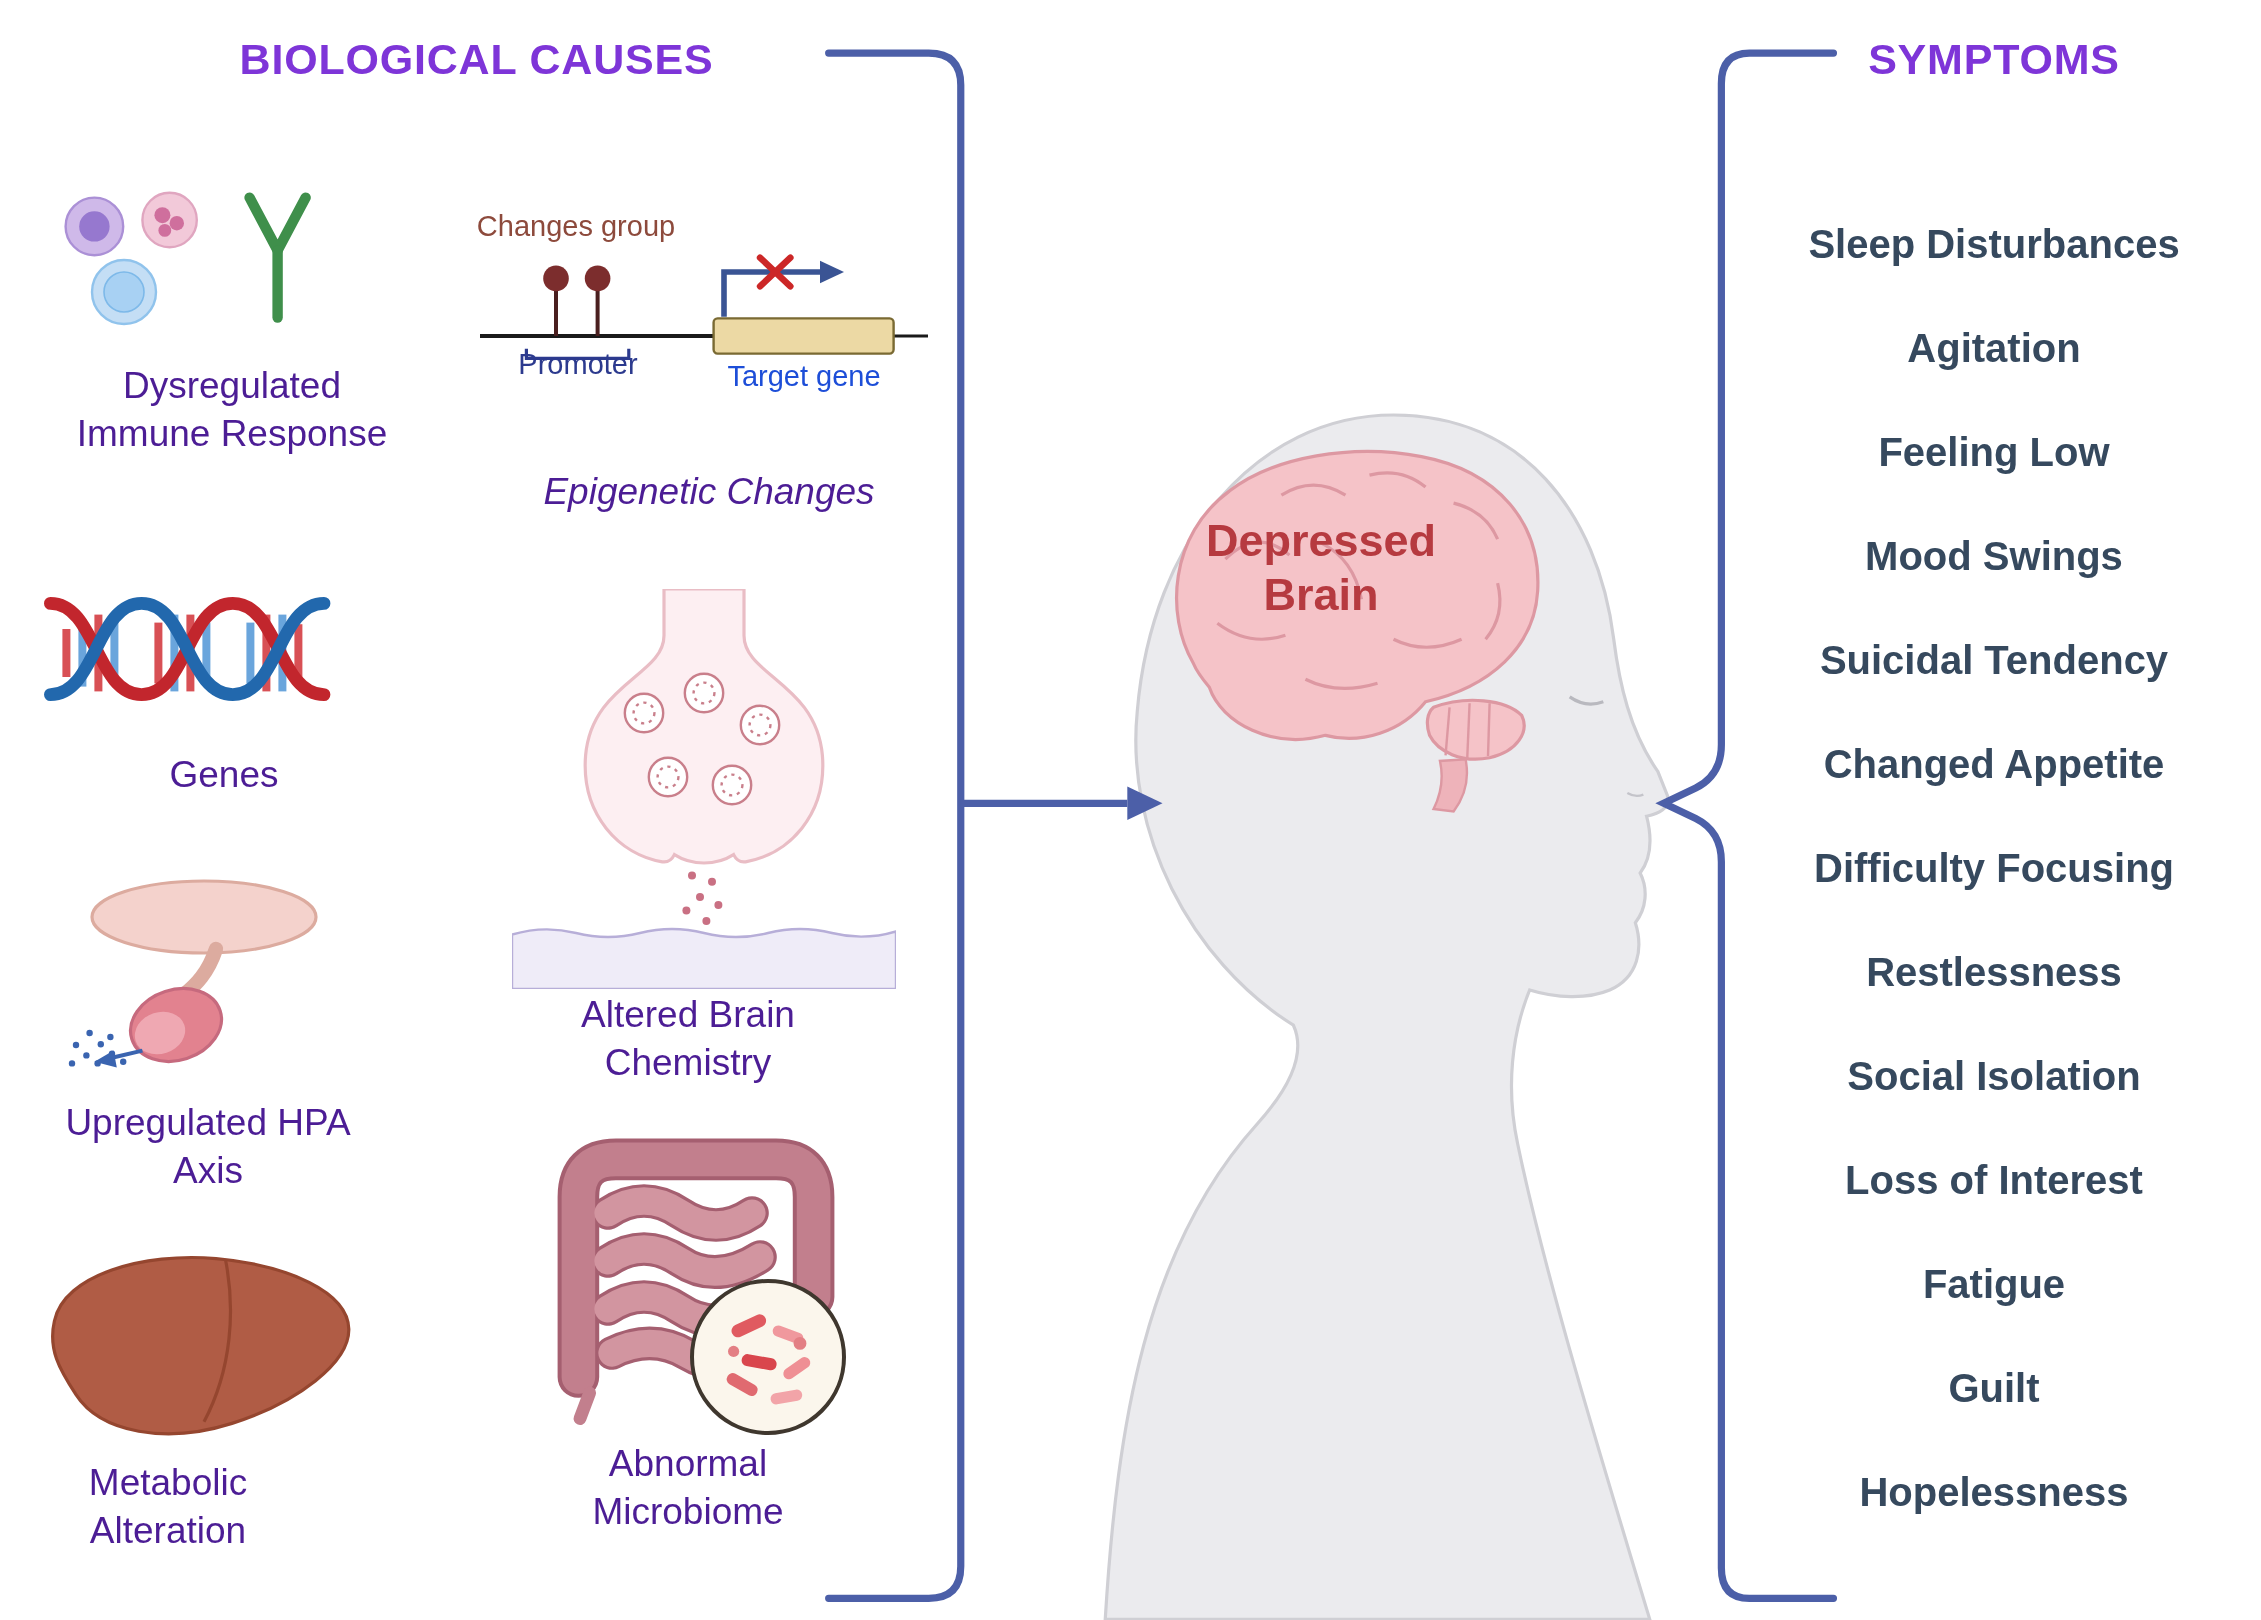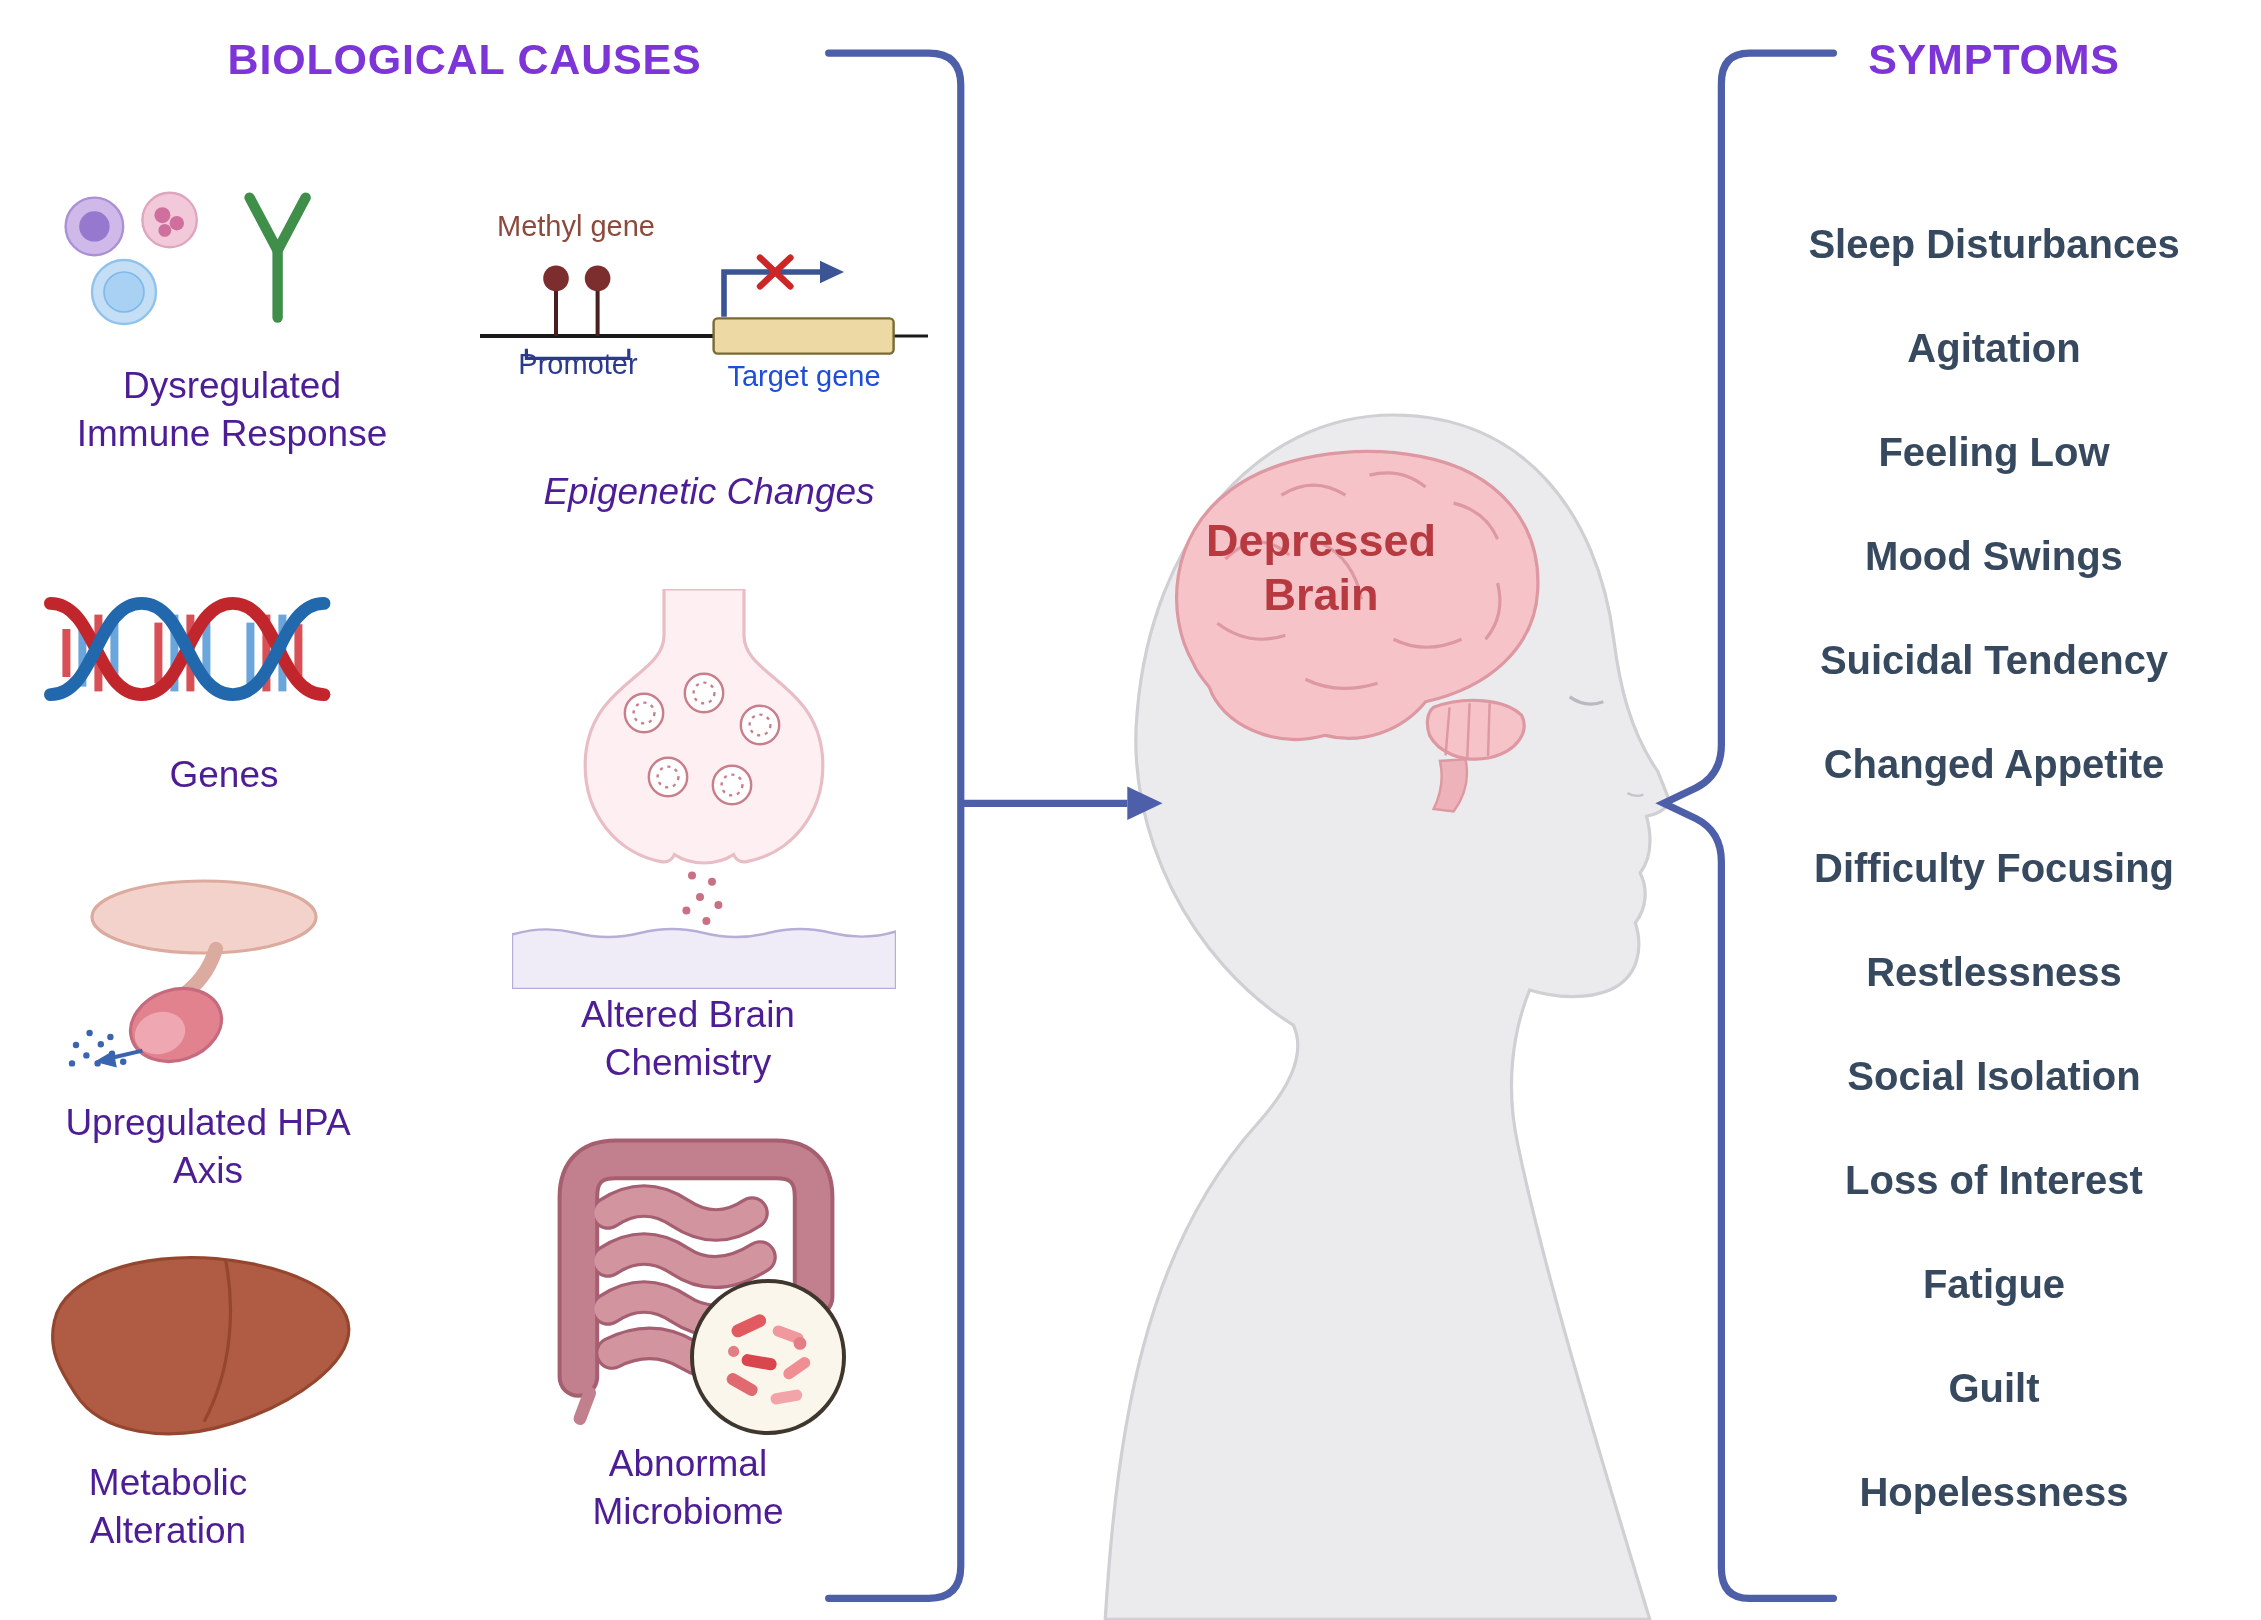--- a/index.html
+++ b/index.html
@@ -4,21 +4,21 @@
 <style>
   html,body{margin:0;padding:0;background:#fff;}
   .canvas{
     position:relative;width:2261px;height:1621px;background:#ffffff;
     font-family:"Liberation Sans", sans-serif;overflow:hidden;
   }
   .heading{
     position:absolute;font-weight:bold;font-size:43px;letter-spacing:0.8px;
     color:var(--heading-purple,#7e35d8);text-align:center;
   }
-  .causes-heading{left:144px;top:35px;width:641px;}
+  .causes-heading{left:156px;top:35px;width:641px;}
   .symptoms-heading{left:1754px;top:35px;width:480px;}
 
   .cause-label{
     position:absolute;font-size:37px;color:#4c1d95;text-align:center;
     line-height:1.3;white-space:pre-line;
   }
   .lbl-immune{left:24px;top:362px;width:416px;}
   .lbl-epigenetic{left:509px;top:468px;width:400px;font-style:italic;}
   .lbl-genes{left:48px;top:751px;width:352px;}
   .lbl-hpa{left:0px;top:1099px;width:416px;}
@@ -82,21 +82,21 @@
     <circle cx="95" cy="48" r="16" fill="#7c2d2d"></circle>
     <circle cx="147" cy="48" r="16" fill="#7c2d2d"></circle>
     <path d="M 58 136 v 12 h 128 v -12" fill="none" stroke="#2c3a8e" stroke-width="4"></path>
     <path d="M 305 96 V 40 H 425" fill="none" stroke="#3a5494" stroke-width="7"></path>
     <polygon points="425,26 455,40 425,54" fill="#3a5494"></polygon>
     <g stroke="#cc2727" stroke-width="8" stroke-linecap="round">
       <line x1="350" y1="22" x2="388" y2="58"></line>
       <line x1="388" y1="22" x2="350" y2="58"></line>
     </g>
   </svg>
-  <div class="sub-label lbl-methyl">Methyl gene</div>
+  <div class="sub-label lbl-methyl">Changes group</div>
   <div class="sub-label lbl-promoter">Promoter</div>
   <div class="sub-label lbl-targetgene">Target gene</div>
   <div class="cause-label lbl-epigenetic">Epigenetic Changes</div>
 
   <svg class="abs" style="left:44px;top:573px" width="296" height="152" viewBox="0 0 370 190">
     <g stroke-width="10">
       <line x1="28" y1="70" x2="28" y2="130" stroke="#d85055"></line>
       <line x1="48" y1="58" x2="48" y2="142" stroke="#6aa5dc"></line>
       <line x1="68" y1="52" x2="68" y2="148" stroke="#d85055"></line>
       <line x1="88" y1="60" x2="88" y2="140" stroke="#6aa5dc"></line>

